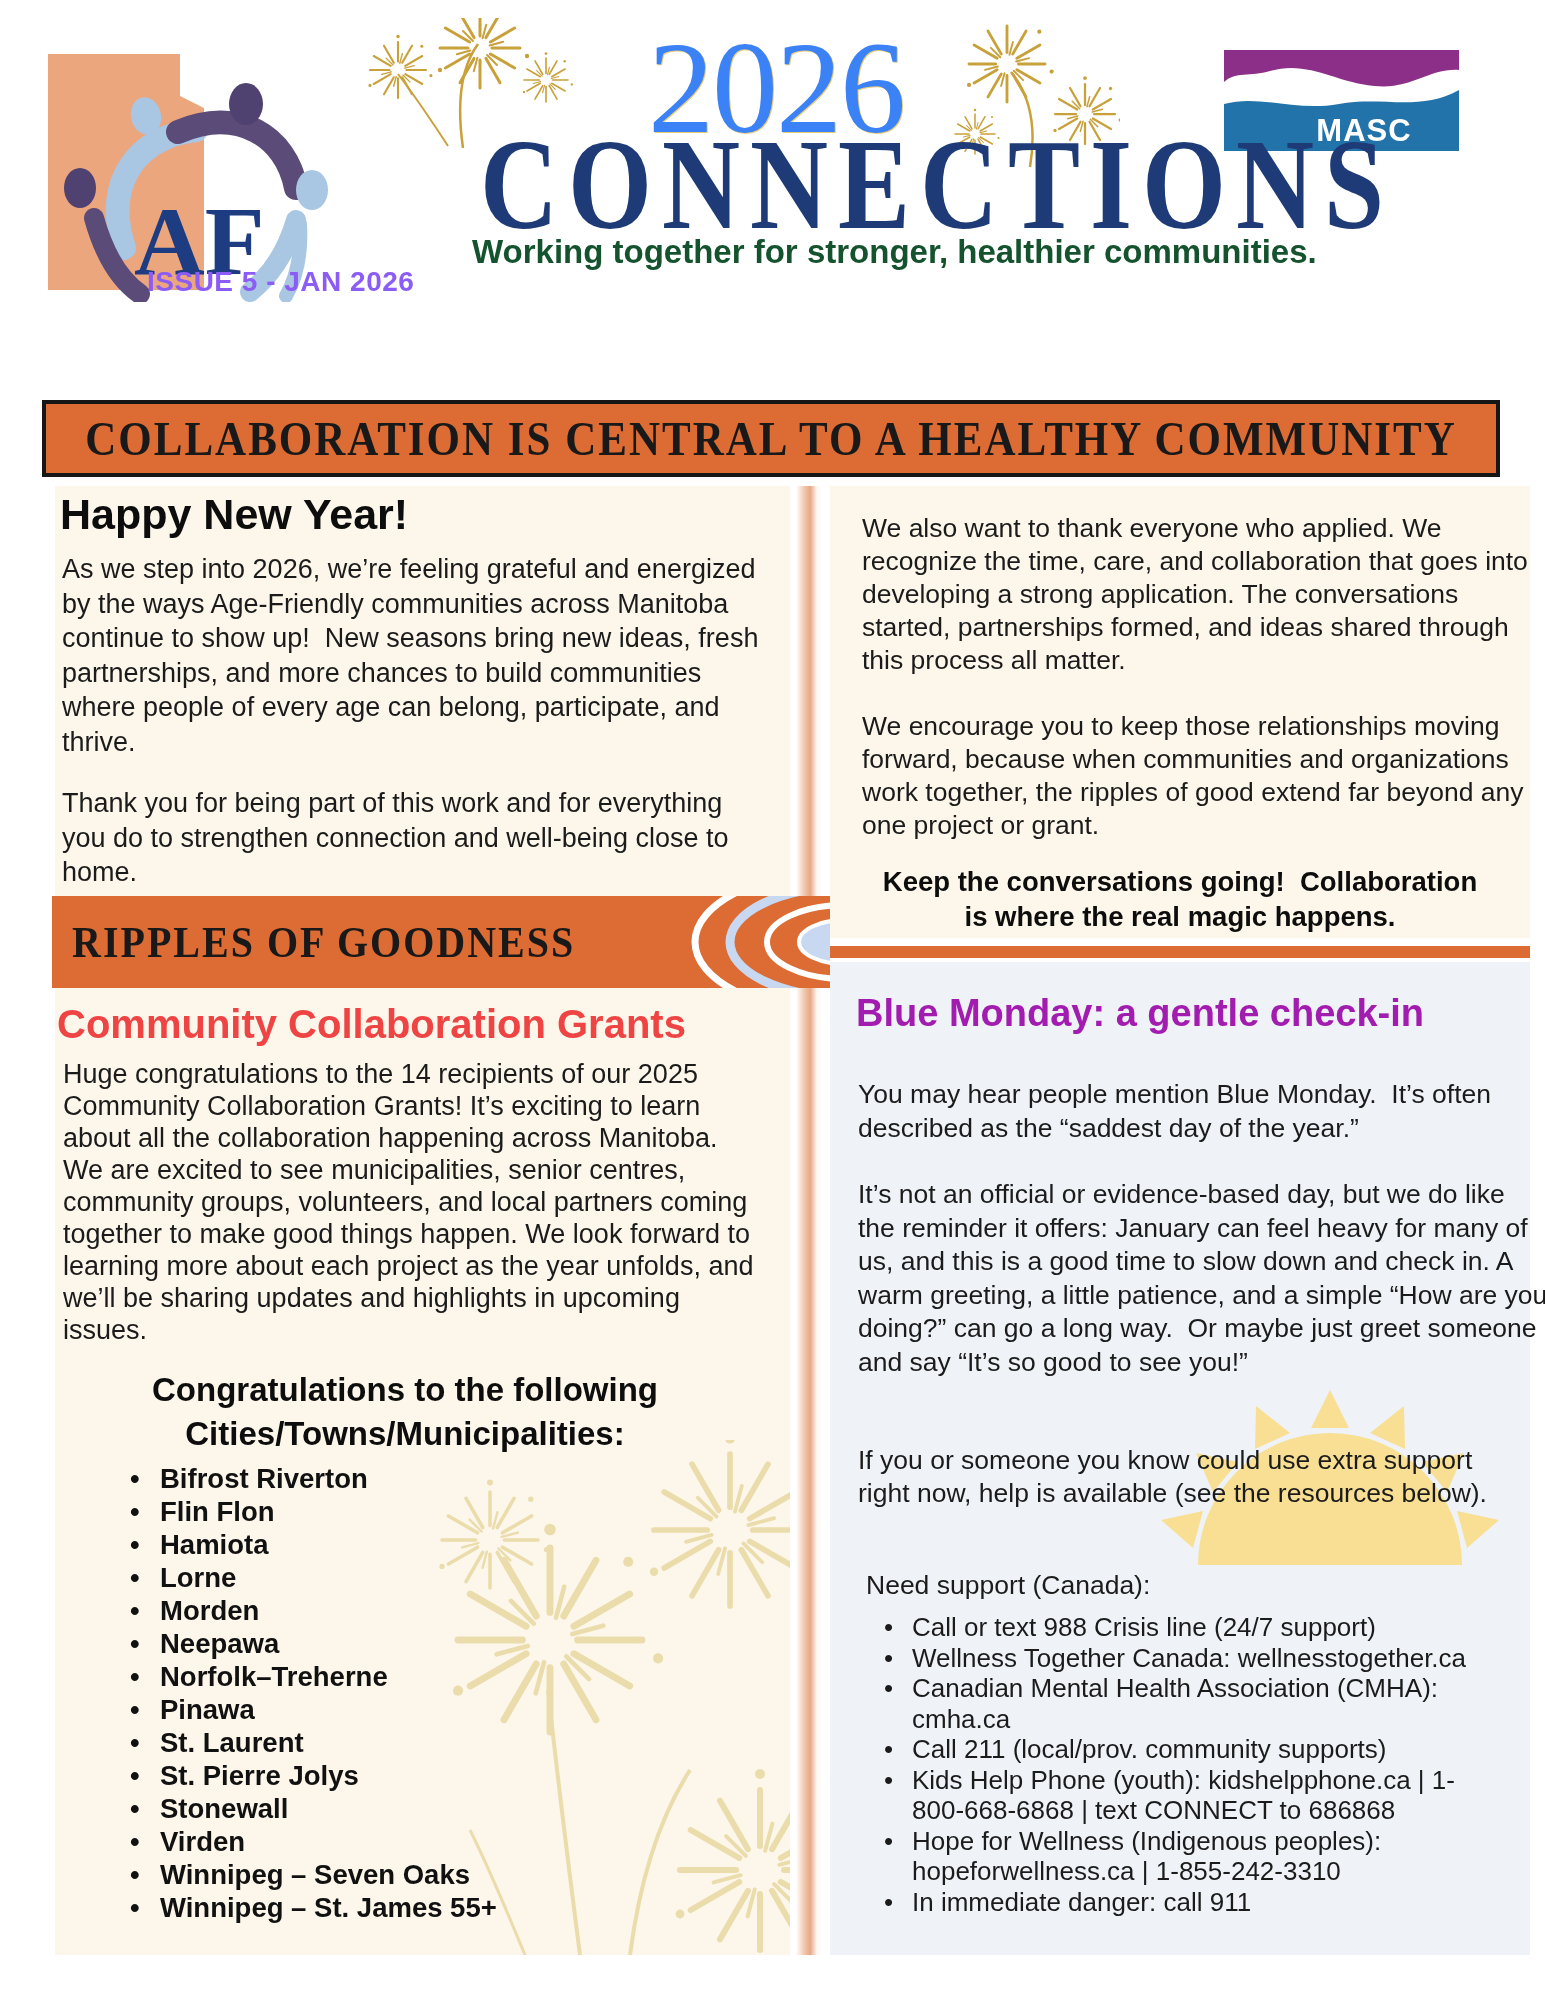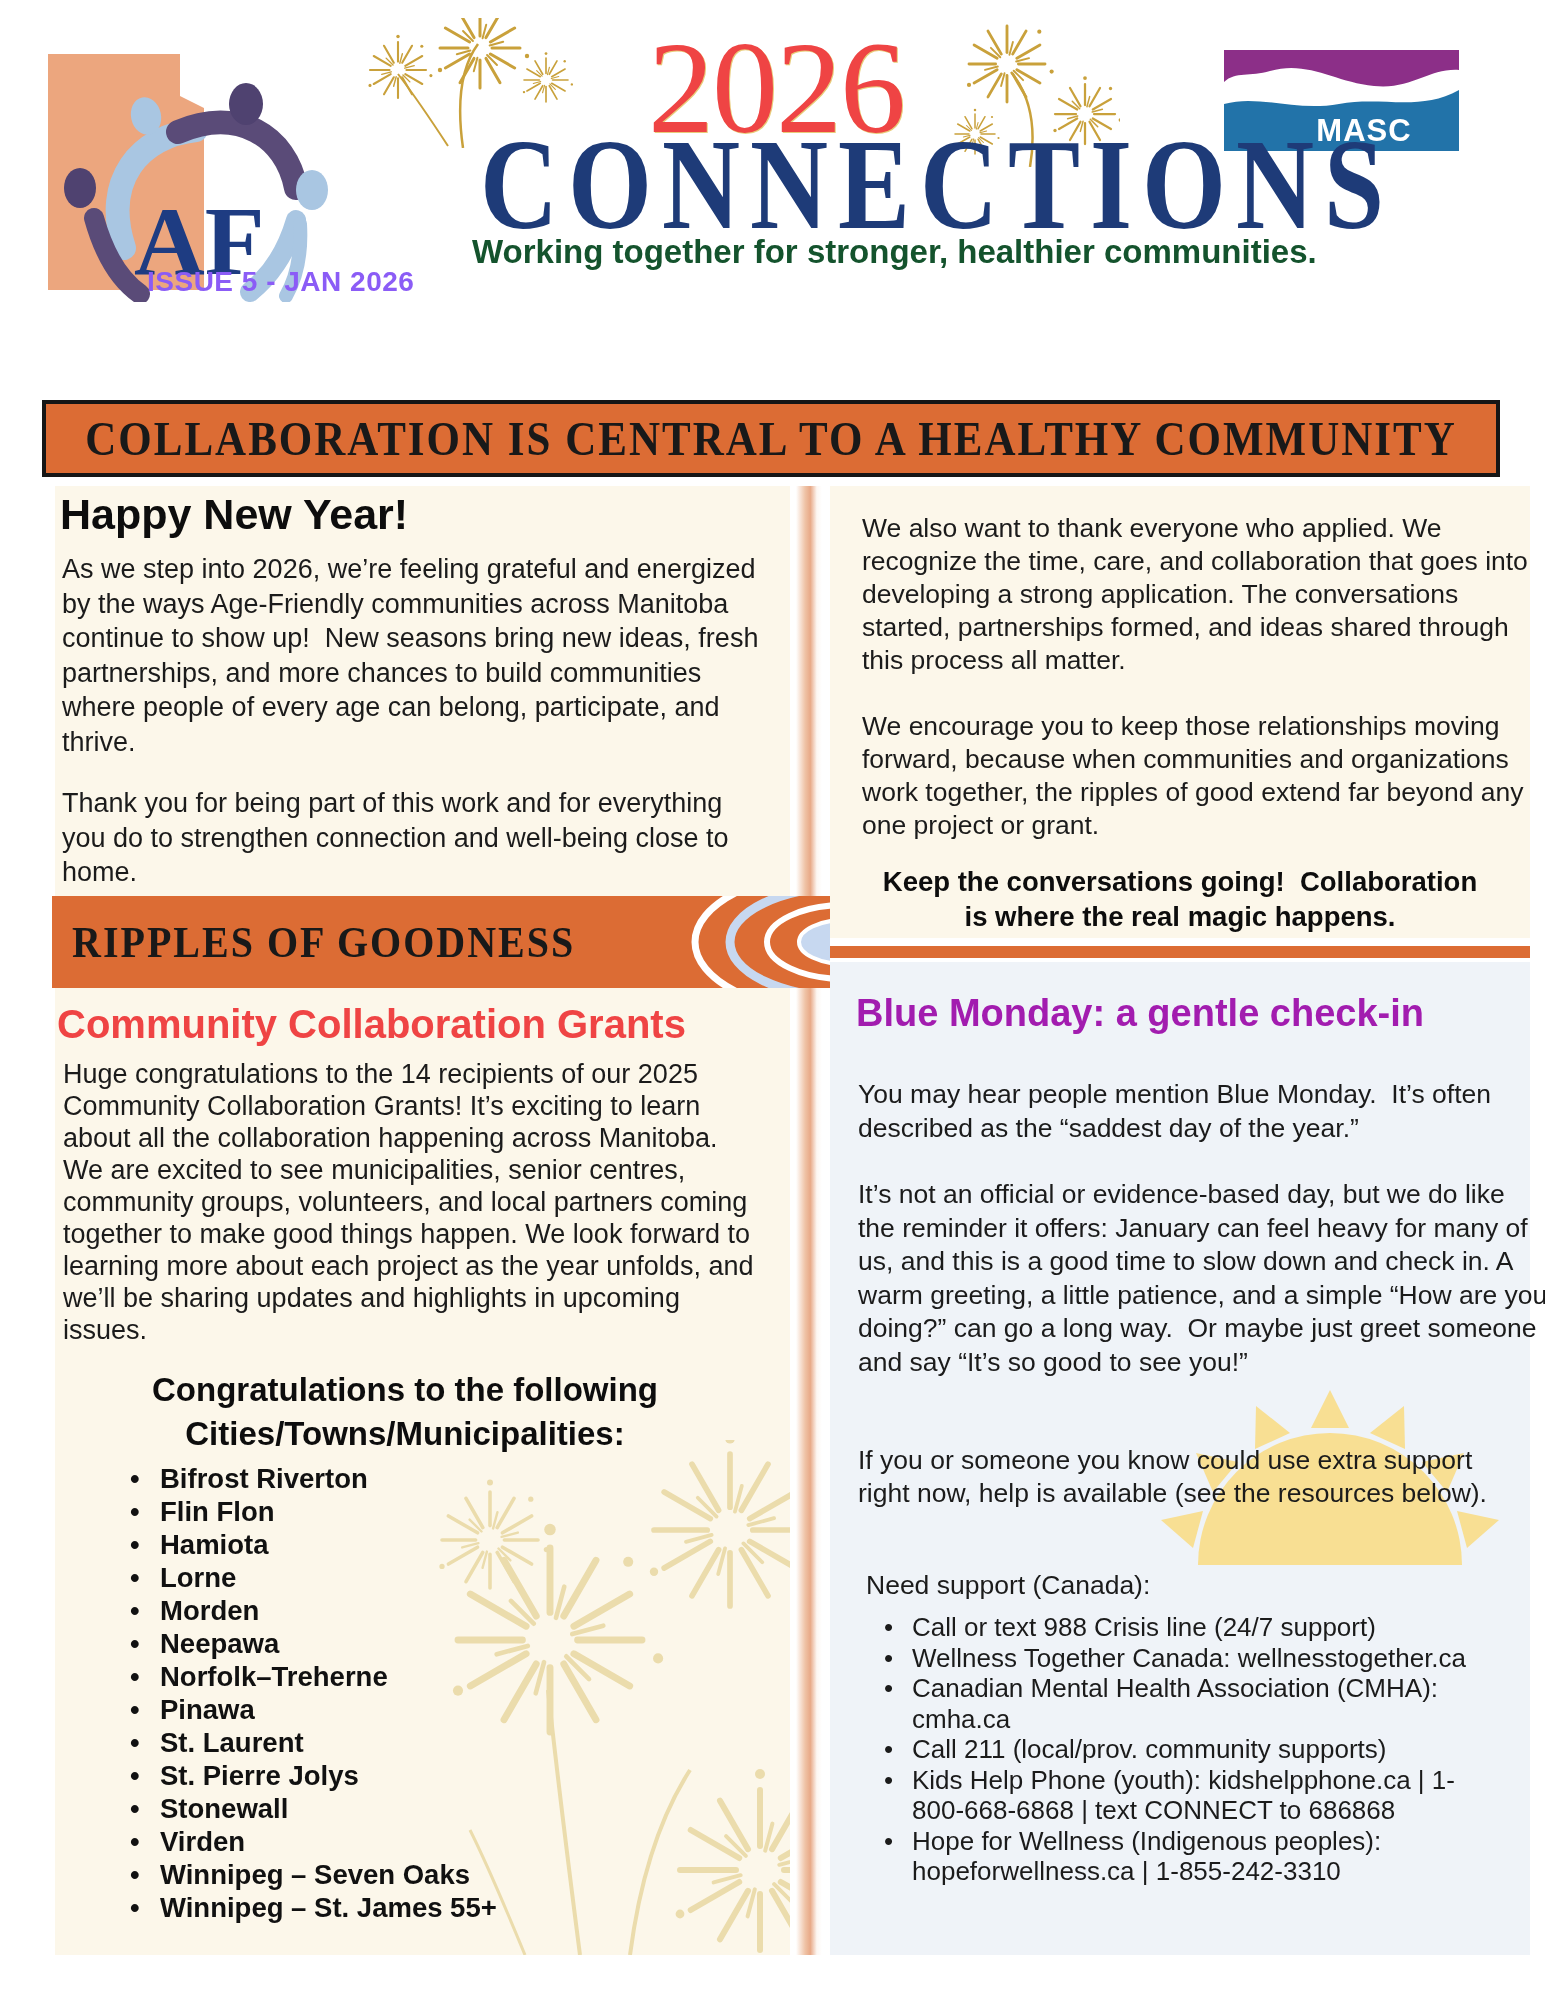--- a/index.html
+++ b/index.html
@@ -1,21 +1,21 @@
 <!DOCTYPE html>
 <html><head>
 <meta charset="utf-8">
 <style>
   html,body{margin:0;padding:0;background:#fff;}
   #canvas{position:relative;width:1545px;height:1999px;background:#ffffff;overflow:hidden;
           font-family:"Liberation Sans",sans-serif;color:#1b1b1b;}
   .abs{position:absolute;}
   
   #year{left:648px;top:22px;font-family:"Liberation Serif",serif;font-weight:400;
-        font-size:132px;line-height:1;color:#ef4444;letter-spacing:-2px;
+        font-size:132px;line-height:1;color:#3b82f6;letter-spacing:-2px;
         text-shadow:1px 1px 0 #E8CC7A;}
   #title{left:480px;top:120px;font-family:"Liberation Serif",serif;font-weight:700;
          font-size:108px;line-height:1;color:#1E3B78;letter-spacing:10px;white-space:nowrap;}
   #title span{display:inline-block;transform:scaleY(1.2);transform-origin:top left;}
   #tagline{left:472px;top:233px;font-size:33px;font-weight:700;color:#14532d;white-space:nowrap;}
   #issue{left:147px;top:266px;font-size:28px;font-weight:700;color:#8b5cf6;letter-spacing:.5px;}
   
   .orange-banner{background:#DC6C34;}
   #top-banner{left:42px;top:400px;width:1450px;height:69px;border:4px solid #161616;
               display:flex;align-items:center;justify-content:center;}
@@ -231,15 +231,16 @@
   <div id="bm-p3" class="abs p">If you or someone you know could use extra support right now, help is available (see the resources below).</div>
   <div id="support-label" class="abs">Need support (Canada):</div>
 
   <ul id="resources" class="abs blist">
       <li>Call or text 988 Crisis line (24/7 support)</li>
       <li>Wellness Together Canada: wellnesstogether.ca</li>
       <li>Canadian Mental Health Association (CMHA): cmha.ca</li>
       <li>Call 211 (local/prov. community supports)</li>
       <li>Kids Help Phone (youth): kidshelpphone.ca | 1-800-668-6868 | text CONNECT to 686868</li>
       <li>Hope for Wellness (Indigenous peoples): hopeforwellness.ca | 1-855-242-3310</li>
+      <li>In immediate danger: call 911</li>
     </ul>
 
 </div>
 
 </body></html>

